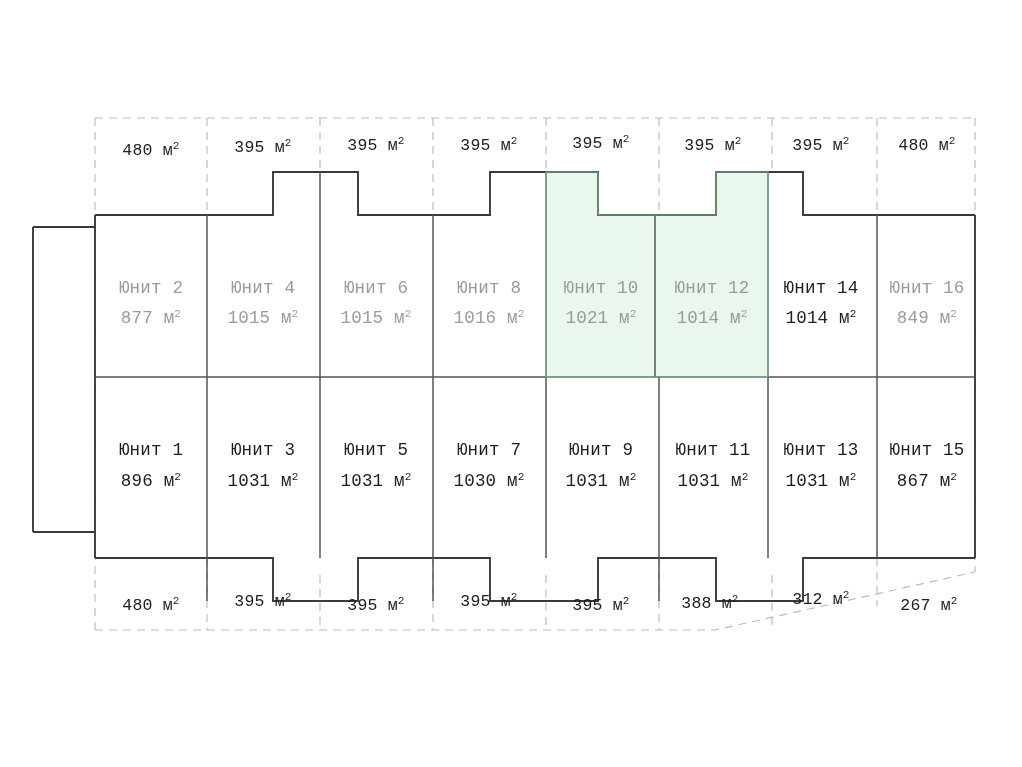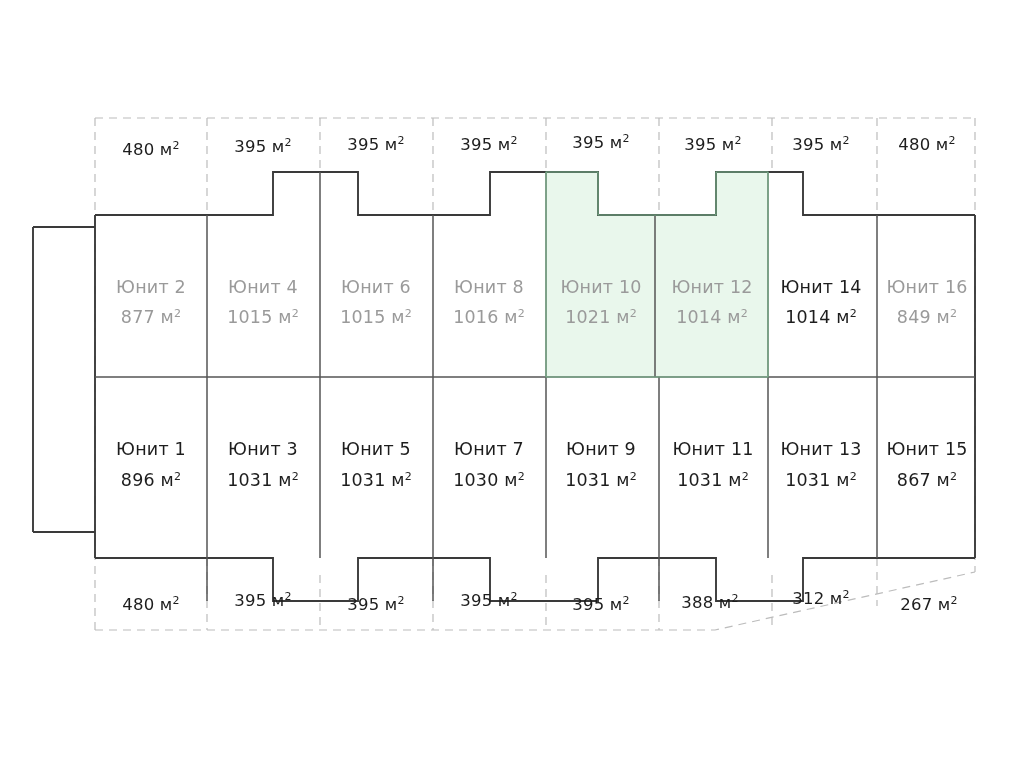--- a/index.html
+++ b/index.html
@@ -13,20 +13,21 @@
     font-family: "DejaVu Sans", "Liberation Sans", sans-serif;
     overflow: hidden;
     position: relative;
   }
   #plan-root {
     position: absolute;
     left: 0;
     top: 0;
     width: 1022px;
     height: 767px;
+    font-family: Liberation Mono, monospace;
   }
   svg#plan-svg {
     display: block;
     width: 1022px;
     height: 767px;
   }
   .unit-title {
     font-size: 17.5px;
     letter-spacing: 0.2px;
   }

